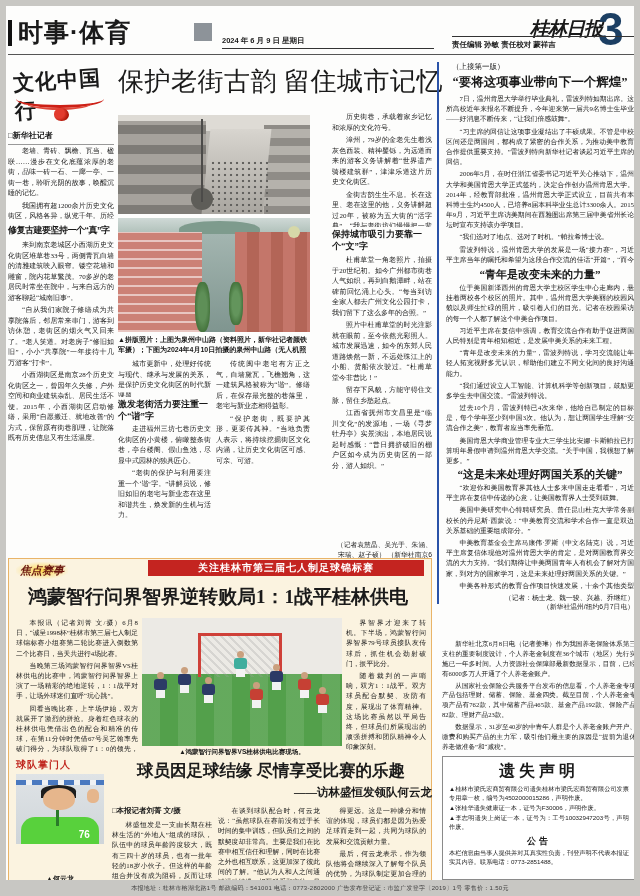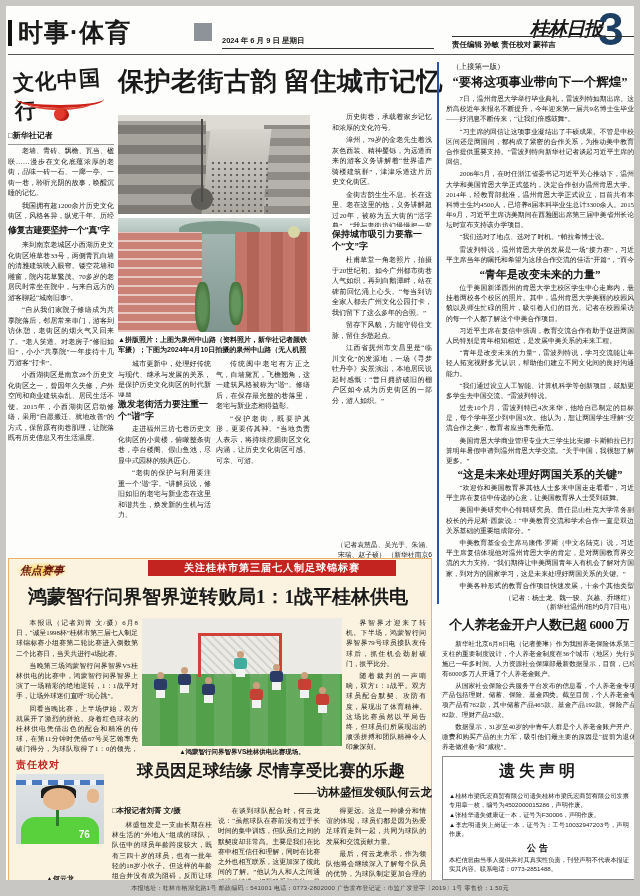--- a/index.html
+++ b/index.html
@@ -22,21 +22,21 @@
 .hd-rule-right{left:446px;top:30px;width:182px;height:1px;background:#333}
 .editors{left:446px;top:34px;font-size:7.5px;font-weight:bold}
 .hd-rule-main{left:2px;top:48px;width:626px;height:1px;background:#555}
 
 
 .kicker{left:6px;top:58px;width:102px;height:60px}
 .kicker-text{position:absolute;left:2px;top:2px;font-size:21px;font-weight:bold;transform:rotate(-4deg);letter-spacing:1px;font-family:"Liberation Serif",serif}
 .kicker-arc{position:absolute;left:4px;top:26px;width:88px;height:18px;border-bottom:3px solid #cd2016;border-radius:50%}
 .kicker-arc2{position:absolute;left:14px;top:32px;width:66px;height:14px;border-bottom:2px solid #e0483a;border-radius:50%}
 .kicker-knot{position:absolute;left:42px;top:44px;width:15px;height:13px;background:radial-gradient(circle at 35% 40%,#e23b2e 40%,#a91205 75%);border-radius:45% 55% 50% 50%}
-.main-headline{left:112px;top:58px;width:322px;font-size:26px;font-weight:bold;letter-spacing:0.5px;text-align:center;white-space:nowrap}
+.main-headline{left:112px;top:58px;width:322px;font-size:26px;font-weight:normal;letter-spacing:0.5px;text-align:center;white-space:nowrap}
 .divider-v{left:431px;top:56px;width:2px;height:542px;background:#2b53a8}
 .byline1{left:2px;top:124px;width:106px;font-size:8px;font-weight:bold;border-bottom:1px solid #999;padding-bottom:3px}
 .col1a{left:2px;top:140px;width:106px;height:74px;font-size:7px}
 .sub1{left:2px;top:218px;width:106px;font-size:9px;font-weight:bold;letter-spacing:-0.5px;white-space:nowrap}
 .col1b{left:2px;top:234px;width:106px;height:314px;font-size:7px}
 .caption-main{left:112px;top:329px;width:192px;height:21px;font-size:7px;font-weight:bold;line-height:1.45;overflow:hidden}
 .col2a{left:112px;top:353px;width:93px;height:38px;font-size:7px}
 .sub2{left:112px;top:393px;width:93px;font-size:9px;font-weight:bold;line-height:1.3}
 .col2b{left:112px;top:418px;width:93px;height:130px;font-size:7px}
 .col3{left:210px;top:353px;width:94px;height:195px;font-size:7px}
@@ -76,30 +76,30 @@
 .part3{left:440px;top:477px;width:188px;height:108px;font-size:6.8px}
 .byline-k{left:440px;top:587px;width:188px;font-size:6.8px;text-align:right}
 .dateline-k{left:440px;top:596px;width:188px;font-size:6.8px;text-align:right}
 
 
 .pension-head{left:436px;top:610px;width:194px;font-size:13px;font-weight:bold;text-align:center;letter-spacing:-0.5px;white-space:nowrap}
 .pension-body{left:436px;top:633px;width:194px;height:113px;font-size:6.6px}
 
 
 .lost-box{left:436px;top:750px;width:194px;height:124px;border:1px solid #8a8a8a;background:#fff;padding:4px 6px;overflow:hidden}
-.lost-title{font-size:16px;font-weight:bold;text-align:center;letter-spacing:4px;margin-bottom:10px}
+.lost-title{font-size:16px;font-weight:bold;text-align:center;letter-spacing:4px;margin-bottom:3px}
 .lost-items{font-size:6.2px;line-height:1.45;text-align:justify}
 .lost-items p{margin:0 0 1px;text-indent:0}
 .notice-title{font-size:9px;font-weight:bold;text-align:center;letter-spacing:3px;margin:3px 0 1px}
 .notice-body{font-size:6.2px;line-height:1.45;text-align:justify}
 
 
 .fb-box{left:2px;top:552px;width:424px;height:326px;background:#fbf3e0;border:1px solid #e9b468}
 .focus-label{left:10px;top:556px;font-size:11px;font-weight:bold;font-style:italic;color:#6b1710;padding:1px 4px;background:radial-gradient(ellipse at center,#ffd84d 0%,rgba(255,216,77,0) 75%)}
-.fb-banner{left:142px;top:554px;width:248px;height:16px;background:#c42420;color:#fff;font-size:10px;font-weight:bold;text-align:center;line-height:16px;letter-spacing:1px}
+.fb-banner{left:142px;top:554px;width:276px;height:16px;background:#c42420;color:#fff;font-size:10px;font-weight:bold;text-align:center;line-height:16px;letter-spacing:1px}
 .fb-headline{left:10px;top:578px;width:404px;font-size:19px;font-weight:bold;text-align:center;white-space:nowrap}
 .fb-left{left:10px;top:612px;width:122px;height:134px;font-size:6.8px}
 .fb-right{left:340px;top:612px;width:80px;height:134px;font-size:6.8px}
 .fb-caption{left:136px;top:742px;width:200px;font-size:6.5px;font-weight:bold;text-align:center}
 
 
 .fb-photo{left:136px;top:612px;width:200px;height:128px;background:linear-gradient(#eceae5 0 44%,#53a04b 44% 100%)}
 .fb-stripes{position:absolute;left:0;top:44%;width:100%;height:56%;background:repeating-linear-gradient(90deg,rgba(255,255,255,.1) 0 18px,transparent 18px 36px)}
 .fb-goal{position:absolute;left:28%;top:12%;width:42%;height:34%;border:3px solid #cf4038;border-bottom:none;background:repeating-linear-gradient(45deg,rgba(150,150,150,.25) 0 2px,transparent 2px 6px)}
 .pl{position:absolute;width:13px;height:27px}
@@ -204,20 +204,21 @@
       <p>“保护老街，既要护其形，更要传其神。”当地负责人表示，将持续挖掘街区文化内涵，让历史文化街区可感、可亲、可游。</p>
     </div>
   <div class="abs col col4a serif">
       <p>历史街巷，承载着家乡记忆和浓厚的文化符号。</p>
       <p>漳州，79岁的金老先生着浅灰色西装、精神矍铄，为远道而来的游客义务讲解着“世界遗产骑楼建筑群”，津津乐道这片历史文化街区。</p>
       <p>金街古韵生生不息。长在这里、老在这里的他，义务讲解超过20年，被称为五大街的“活字典”。“我与老街坊们慢慢把一辈子都讲不完的故事讲给游客听。”金先生说。</p>
     </div>
   <div class="abs sub3">保持城市吸引力要靠一个“文”字</div>
   <div class="abs col col4b serif">
       <p>杜甫草堂一角老照片，拍摄于20世纪初。如今广州都市街巷人气如织，再到白鹅潭畔，站在碑前回忆涌上心头。“每当到访全家人都去广州文化公园打卡，我们留下了这么多年的合照。”</p>
+      <p>照片中杜甫草堂的时光注影就在眼前，至今依然光彩照人。城市发展迅速，如今的东郊人民道路焕然一新，不远处珠江上的小船、货船依次驶过。“杜甫草堂今非昔比！”</p>
       <p>留存下风貌，方能守得住文脉，留住乡愁起点。</p>
       <p>江西省抚州市文昌里是“临川文化”的发源地，一场《寻梦牡丹亭》实景演出，本地居民说起时感慨：“昔日拥挤破旧的棚户区如今成为历史街区的一部分，游人如织。”</p>
     </div>
   <div class="abs byline4">
     <span>（记者袁慧晶、吴光于、朱涵、宋瑞、赵子硕）</span>
     <span>（新华社南京6月8日电）</span>
   </div>
 
   <div class="abs continued">（上接第一版）</div>
   <div class="abs quote-head serif">“要将这项事业带向下一个辉煌”</div>
@@ -240,21 +241,20 @@
   <div class="abs sub-key serif">“这是未来处理好两国关系的关键”</div>
   <div class="abs col part3 serif">
       <p>“欢迎你和美国教育界其他人士多来中国走走看看”，习近平主席在复信中传递的心意，让美国教育界人士受到鼓舞。</p>
       <p>美国中美研究中心特聘研究员、曾任昆山杜克大学常务副校长的丹尼斯·西蒙说：“中美教育交流和学术合作一直是双边关系基础的重要组成部分。”</p>
       <p>中美教育基金会主席马康伟·罗斯（中文名陆克）说，习近平主席复信体现他对温州肯恩大学的肯定，是对两国教育界交流的大力支持。“我们期待让中美两国青年人有机会了解对方国家，到对方的国家学习，这是未来处理好两国关系的关键。”</p>
       <p>中美各种形式的教育合作项目快速发展，十余个其他类型的合作项目也在不断推进中。</p>
     </div>
   <div class="abs byline-k">（记者：杨士龙、魏一骏、兴越、乔继红）</div>
   <div class="abs dateline-k">（新华社温州/纽约6月7日电）</div>
 
-  <div class="abs pension-head serif">个人养老金开户人数已超 6000 万</div>
   <div class="abs col pension-body serif">
       <p>新华社北京6月8日电（记者姜琳）作为我国养老保险体系第三支柱的重要制度设计，个人养老金制度在36个城市（地区）先行实施已一年多时间。人力资源社会保障部最新数据显示，目前，已经有6000多万人开通了个人养老金账户。</p>
       <p>从国家社会保险公共服务平台发布的信息看，个人养老金专项产品包括理财、储蓄、保险、基金四类。截至目前，个人养老金专项产品有762款，其中储蓄产品465款、基金产品192款、保险产品82款、理财产品23款。</p>
       <p>数据显示，31岁至40岁的中青年人群是个人养老金账户开户、缴费和购买产品的主力军，吸引他们最主要的原因是“提前为退休养老做准备”和“减税”。</p>
     </div>
 
   <div class="abs lost-box">
     <div class="lost-title serif">遗失声明</div>
     <div class="lost-items">
         <p>▲桂林市梁氏宏商贸有限公司遗失桂林市梁氏宏商贸有限公司发票专用章一枚，编号为4502000015286，声明作废。</p>
@@ -317,21 +317,21 @@
         <div class="b"></div>
         <div class="l"></div>
       </div>
   </div>
   <div class="abs col fb-right serif">
       <p>界智界才迎来了转机。下半场，鸿蒙智行问界智界79号球员接队友传球后，抓住机会劲射破门，扳平比分。</p>
       <p>随着裁判的一声哨响，双方1：1战平。双方球员配合默契、攻防有度，展现出了体育精神。这场比赛虽然以平局告终，但球员们所展现出的顽强拼搏和团队精神令人印象深刻。</p>
     </div>
   <div class="abs fb-caption">▲鸿蒙智行问界智界VS桂林供电比赛现场。</div>
 
-  <div class="abs iv-label">责任校对</div>
+  <div class="abs iv-label">球队掌门人</div>
   <div class="abs photo iv-photo">
     <div class="iv-banner"></div>
     <div class="iv-hair"></div>
     <div class="iv-head"></div>
     <div class="iv-hand"></div>
     <div class="iv-jersey"></div>
     <div class="iv-lanyard"></div>
     <div class="iv-num">76</div>
   </div>
   <div class="abs iv-photo-caption">▲何云龙</div>

